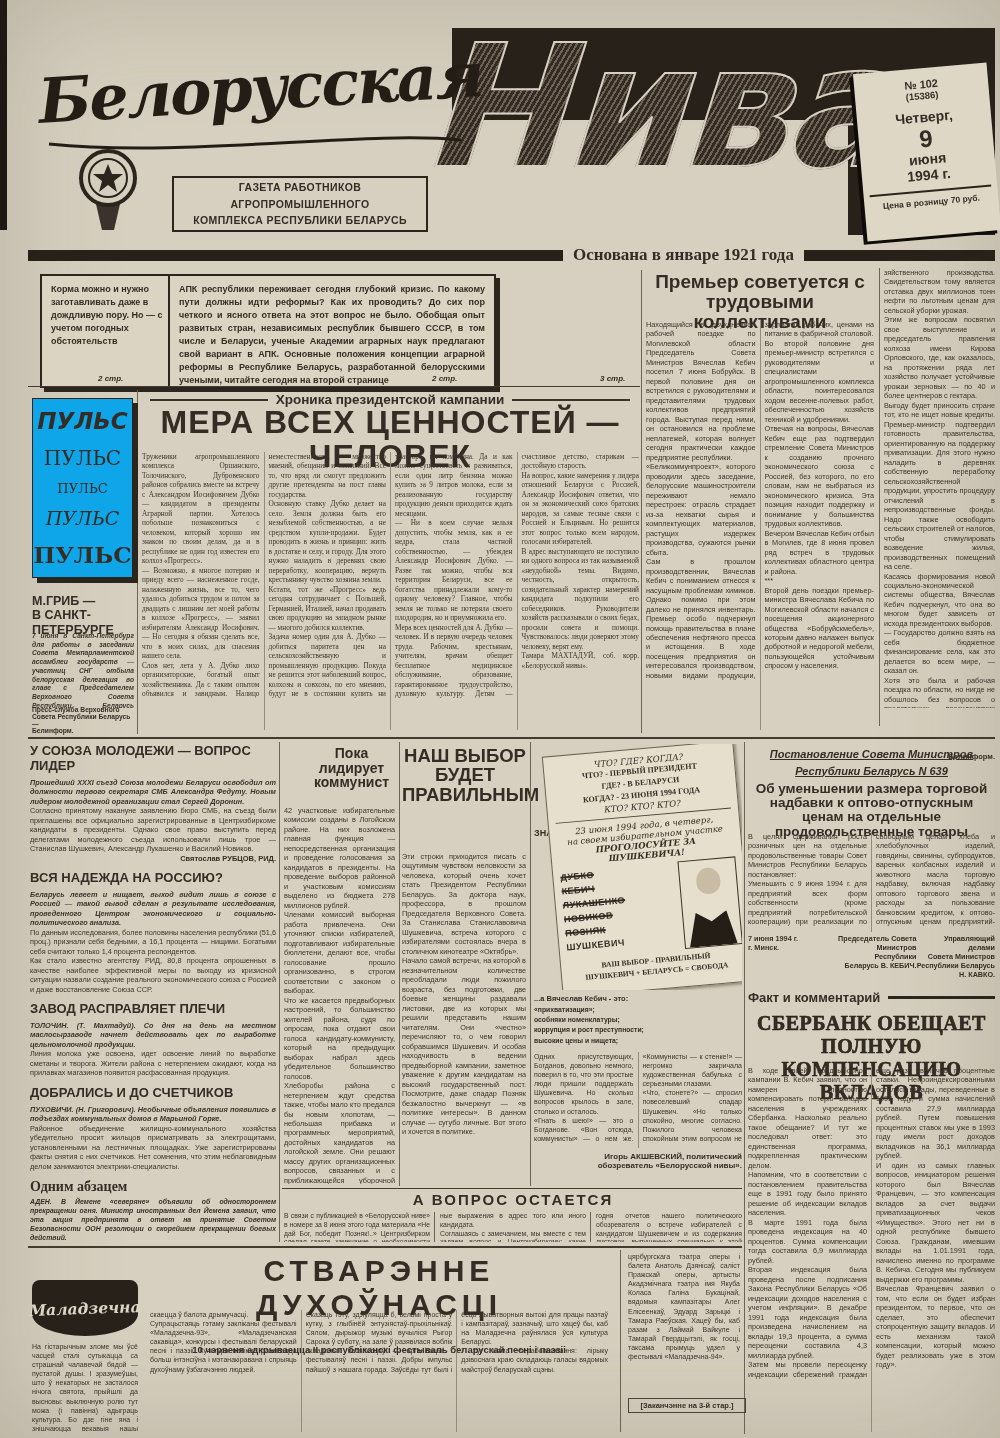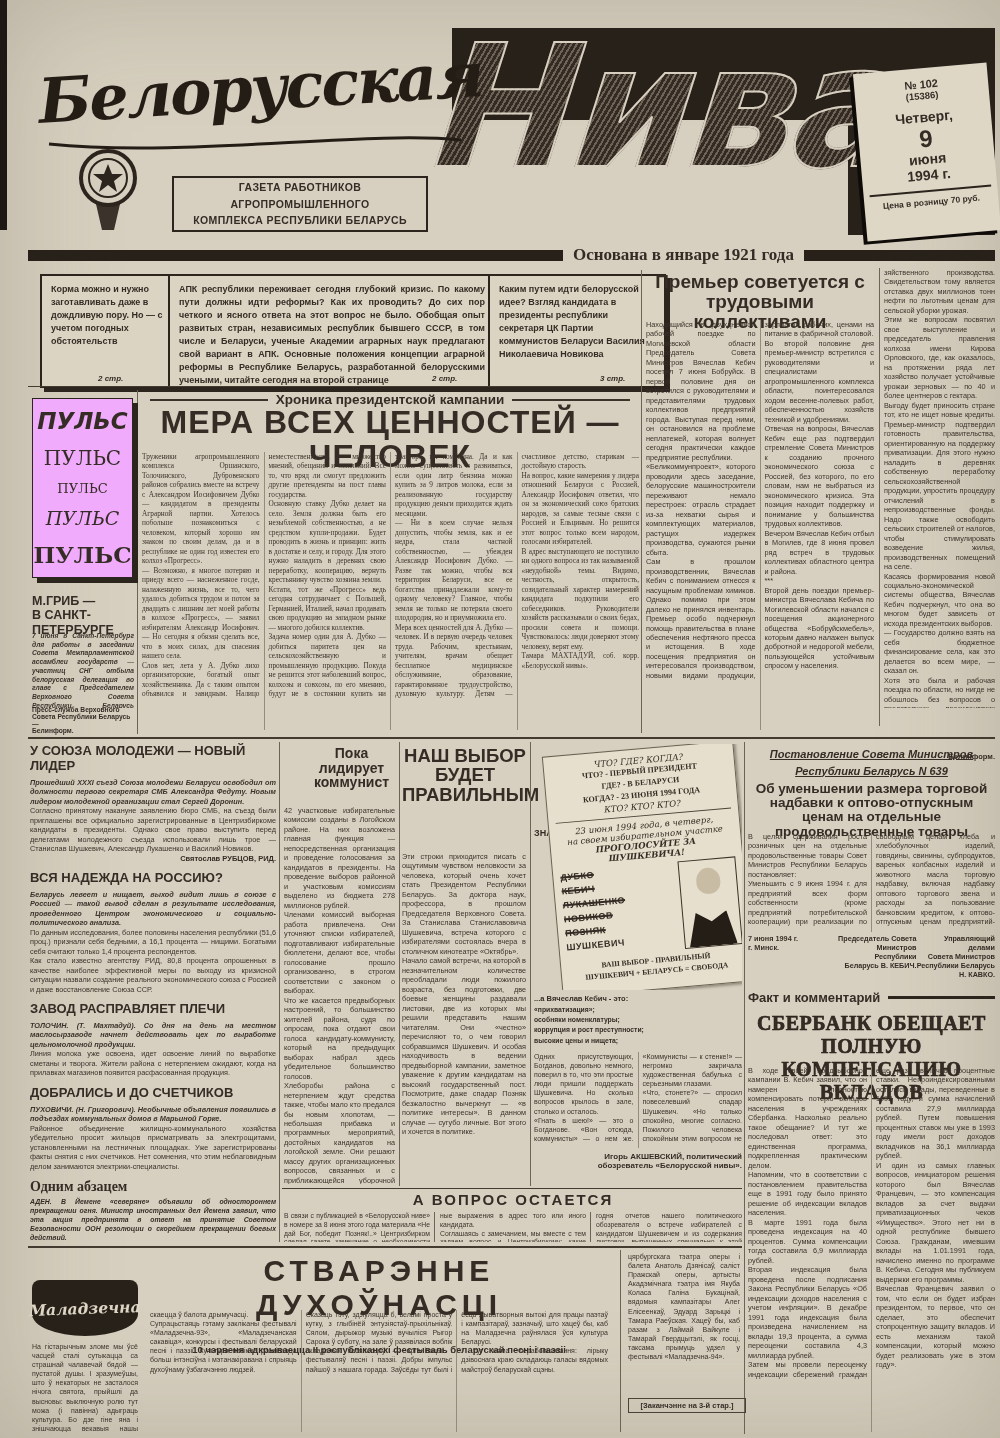--- a/index.html
+++ b/index.html
@@ -46,21 +46,21 @@
   
   .bt{font-size:7.3px;line-height:1.3;text-align:justify;white-space:pre-line;
       overflow:hidden;color:#3b332a;}
   .bt-i{font-style:italic;font-weight:700;}
   .cols2{column-count:2;column-gap:9px;column-rule:1px solid #958b7a;}
   .cols3{column-count:3;column-gap:9px;column-rule:1px solid #958b7a;}
   .cols4{column-count:4;column-gap:9px;column-rule:1px solid #958b7a;font-family:Liberation Serif, serif;}
   .sig{font-weight:700;text-align:right;font-size:7.5px;white-space:pre-line;}
 
   
-  .pulse{background:#f0abfc;border:1.5px solid #2c251d;box-shadow:5px 5px 0 #2c251d;
+  .pulse{background:#0ea5e9;border:1.5px solid #2c251d;box-shadow:5px 5px 0 #2c251d;
      display:flex;flex-direction:column;justify-content:space-around;align-items:center;
      text-align:center;padding:4px 0;}
   .pulse div{line-height:1;}
   .p1{font-family:"DejaVu Sans",sans-serif;font-style:italic;font-weight:700;font-size:23px;}
   .p2{font-family:"DejaVu Serif",serif;font-size:20px;}
   .p3{font-family:"DejaVu Serif",serif;font-size:13px;}
   .p4{font-family:"DejaVu Serif",serif;font-style:italic;font-size:19px;}
   .p5{font-family:"DejaVu Serif",serif;font-weight:700;font-size:23px;}
 
   .subhead{font-weight:700;font-size:12.5px;line-height:1.15;margin:8px 0 4px;}
@@ -142,21 +142,20 @@
     <div class="txt">Основана в январе 1921 года</div>
     <div class="bar" style="flex:1;"></div>
   </div>
 
   <div class="abs tbox" style="left:30px;top:274px;width:118px;height:96px;text-align:left;">Корма можно и нужно заготавливать даже в дождливую пору. Но — с учетом погодных обстоятельств</div>
   <div class="abs pcap" style="left:98px;top:374px;">2 стр.</div>
 
   <div class="abs tbox" style="left:158px;top:274px;width:306px;height:96px;">АПК республики переживает сегодня глубокий кризис. По какому пути должны идти реформы? Как их проводить? До сих пор четкого и ясного ответа на этот вопрос не было. Обобщая опыт развитых стран, независимых республик бывшего СССР, в том числе и Беларуси, ученые Академии аграрных наук предлагают свой вариант в АПК. Основные положения концепции аграрной реформы в Республике Беларусь, разработанной белорусскими учеными, читайте сегодня на второй странице</div>
   <div class="abs pcap" style="left:432px;top:374px;">2 стр.</div>
 
-  <div class="abs tbox" style="left:478px;top:274px;width:156px;height:96px;text-align:left;">Каким путем идти белорусской идее? Взгляд кандидата в президенты республики секретаря ЦК Партии коммунистов Беларуси Василия Николаевича Новикова</div>
   <div class="abs pcap" style="left:600px;top:374px;">3 стр.</div>
 
   <div class="hrule" style="left:28px;top:386px;width:612px;"></div>
 
   <div class="abs h-big" style="left:644px;top:272px;width:232px;font-size:19px;">Премьер советуется с трудовыми коллективами</div>
   <div class="abs bt cols2" style="left:646px;top:320px;width:228px;height:410px;">Находящийся в двухдневной рабочей поездке по Могилевской области Председатель Совета Министров Вячеслав Кебич посетил 7 июня Бобруйск. В первой половине дня он встретился с руководителями и представителями трудовых коллективов предприятий города. Выступая перед ними, он остановился на проблеме неплатежей, которая волнует сегодня практически каждое предприятие республики.
 «Беликоммунпроект», которого проводили здесь заседание, белорусские машиностроители переживают немало перестроек: отрасль страдает из-за нехватки сырья и комплектующих материалов, растущих издержек производства, сужаются рынки сбыта.
 Сам в прошлом производственник, Вячеслав Кебич с пониманием отнесся к насущным проблемам химиков. Однако помимо при этом далеко не принялся инвентарь. Премьер особо подчеркнул помощь правительства в плане обеспечения нефтяного пресса и истощения. В ходе посещения предприятия он интересовался производством, новыми видами продукции, зарплатой рабочих, ценами на питание в фабричной столовой.
 Во второй половине дня премьер-министр встретился с руководителями и специалистами агропромышленного комплекса области, поинтересовался ходом весенне-полевых работ, обеспеченностью хозяйств техникой и удобрениями.
 Отвечая на вопросы, Вячеслав Кебич еще раз подтвердил стремление Совета Министров к созданию прочного экономического союза с Россией, без которого, по его словам, нам не выбраться из экономического кризиса. Эта позиция находит поддержку и понимание у большинства трудовых коллективов.
@@ -205,21 +204,21 @@
 ПЕТЕРБУРГЕ</div>
   <div class="abs bt bt-i" style="left:32px;top:632px;width:102px;height:76px;font-size:6.7px;">7 июня в Санкт-Петербург для работы в заседании Совета Межпарламентской ассамблеи государств — участниц СНГ отбыла белорусская делегация во главе с Председателем Верховного Совета Республики Беларусь М.Грибом.
 В ходе сессии будет заслушана информация о деятельности Межпарламентской ассамблеи, состоится обмен мнениями о ходе социально-экономических реформ в государствах — участниках СНГ, пойдет разговор о деятельности миротворческих сил в урегулировании конфликта в Нагорном Карабахе.</div>
   <div class="abs sig" style="left:32px;top:706px;width:102px;font-size:6.7px;text-align:left;">Пресс-служба Верховного
 Совета Республики Беларусь —
 Белинформ.</div>
 
   <div class="hrule" style="left:28px;top:737px;width:967px;height:2px;"></div>
 
   <div class="abs" style="left:30px;top:742px;width:246px;height:498px;overflow:hidden;">
-    <div class="subhead" style="font-size:13px;margin-top:2px;">У СОЮЗА МОЛОДЕЖИ — НОВЫЙ ЛИДЕР</div>
+    <div class="subhead" style="font-size:13px;margin-top:2px;">У СОЮЗА МОЛОДЕЖИ — ВОПРОС ЛИДЕР</div>
     <div class="bt lede">Прошедший XXXI съезд Союза молодежи Беларуси освободил от должности первого секретаря СМБ Александра Федуту. Новым лидером молодежной организации стал Сергей Доронин.</div>
     <div class="bt">Согласно принятому накануне заявлению бюро СМБ, на съезд были приглашены все официально зарегистрированные в Центризбиркоме кандидаты в президенты. Однако свое право выступить перед делегатами молодежного съезда использовали лишь трое — Станислав Шушкевич, Александр Лукашенко и Василий Новиков.</div>
     <div class="sig">Святослав РУБЦОВ, РИД.</div>
 
     <div class="subhead" style="font-size:13px;">ВСЯ НАДЕЖДА НА РОССИЮ?</div>
     <div class="bt lede">Беларусь левеет и нищает, выход видит лишь в союзе с Россией — такой вывод сделан в результате исследования, проведенного Центром экономического и социально-политического анализа.</div>
     <div class="bt">По данным исследования, более половины населения республики (51,6 проц.) признали себя бедными, а 16,1 процента — нищими. Богатыми себя считают только 1,4 процента респондентов.
 Как стало известно агентству РИД, 80,8 процента опрошенных в качестве наиболее эффективной меры по выходу из кризисной ситуации назвали создание реального экономического союза с Россией и даже восстановление Союза ССР.</div>
 
     <div class="subhead" style="font-size:13px;">ЗАВОД РАСПРАВЛЯЕТ ПЛЕЧИ</div>

